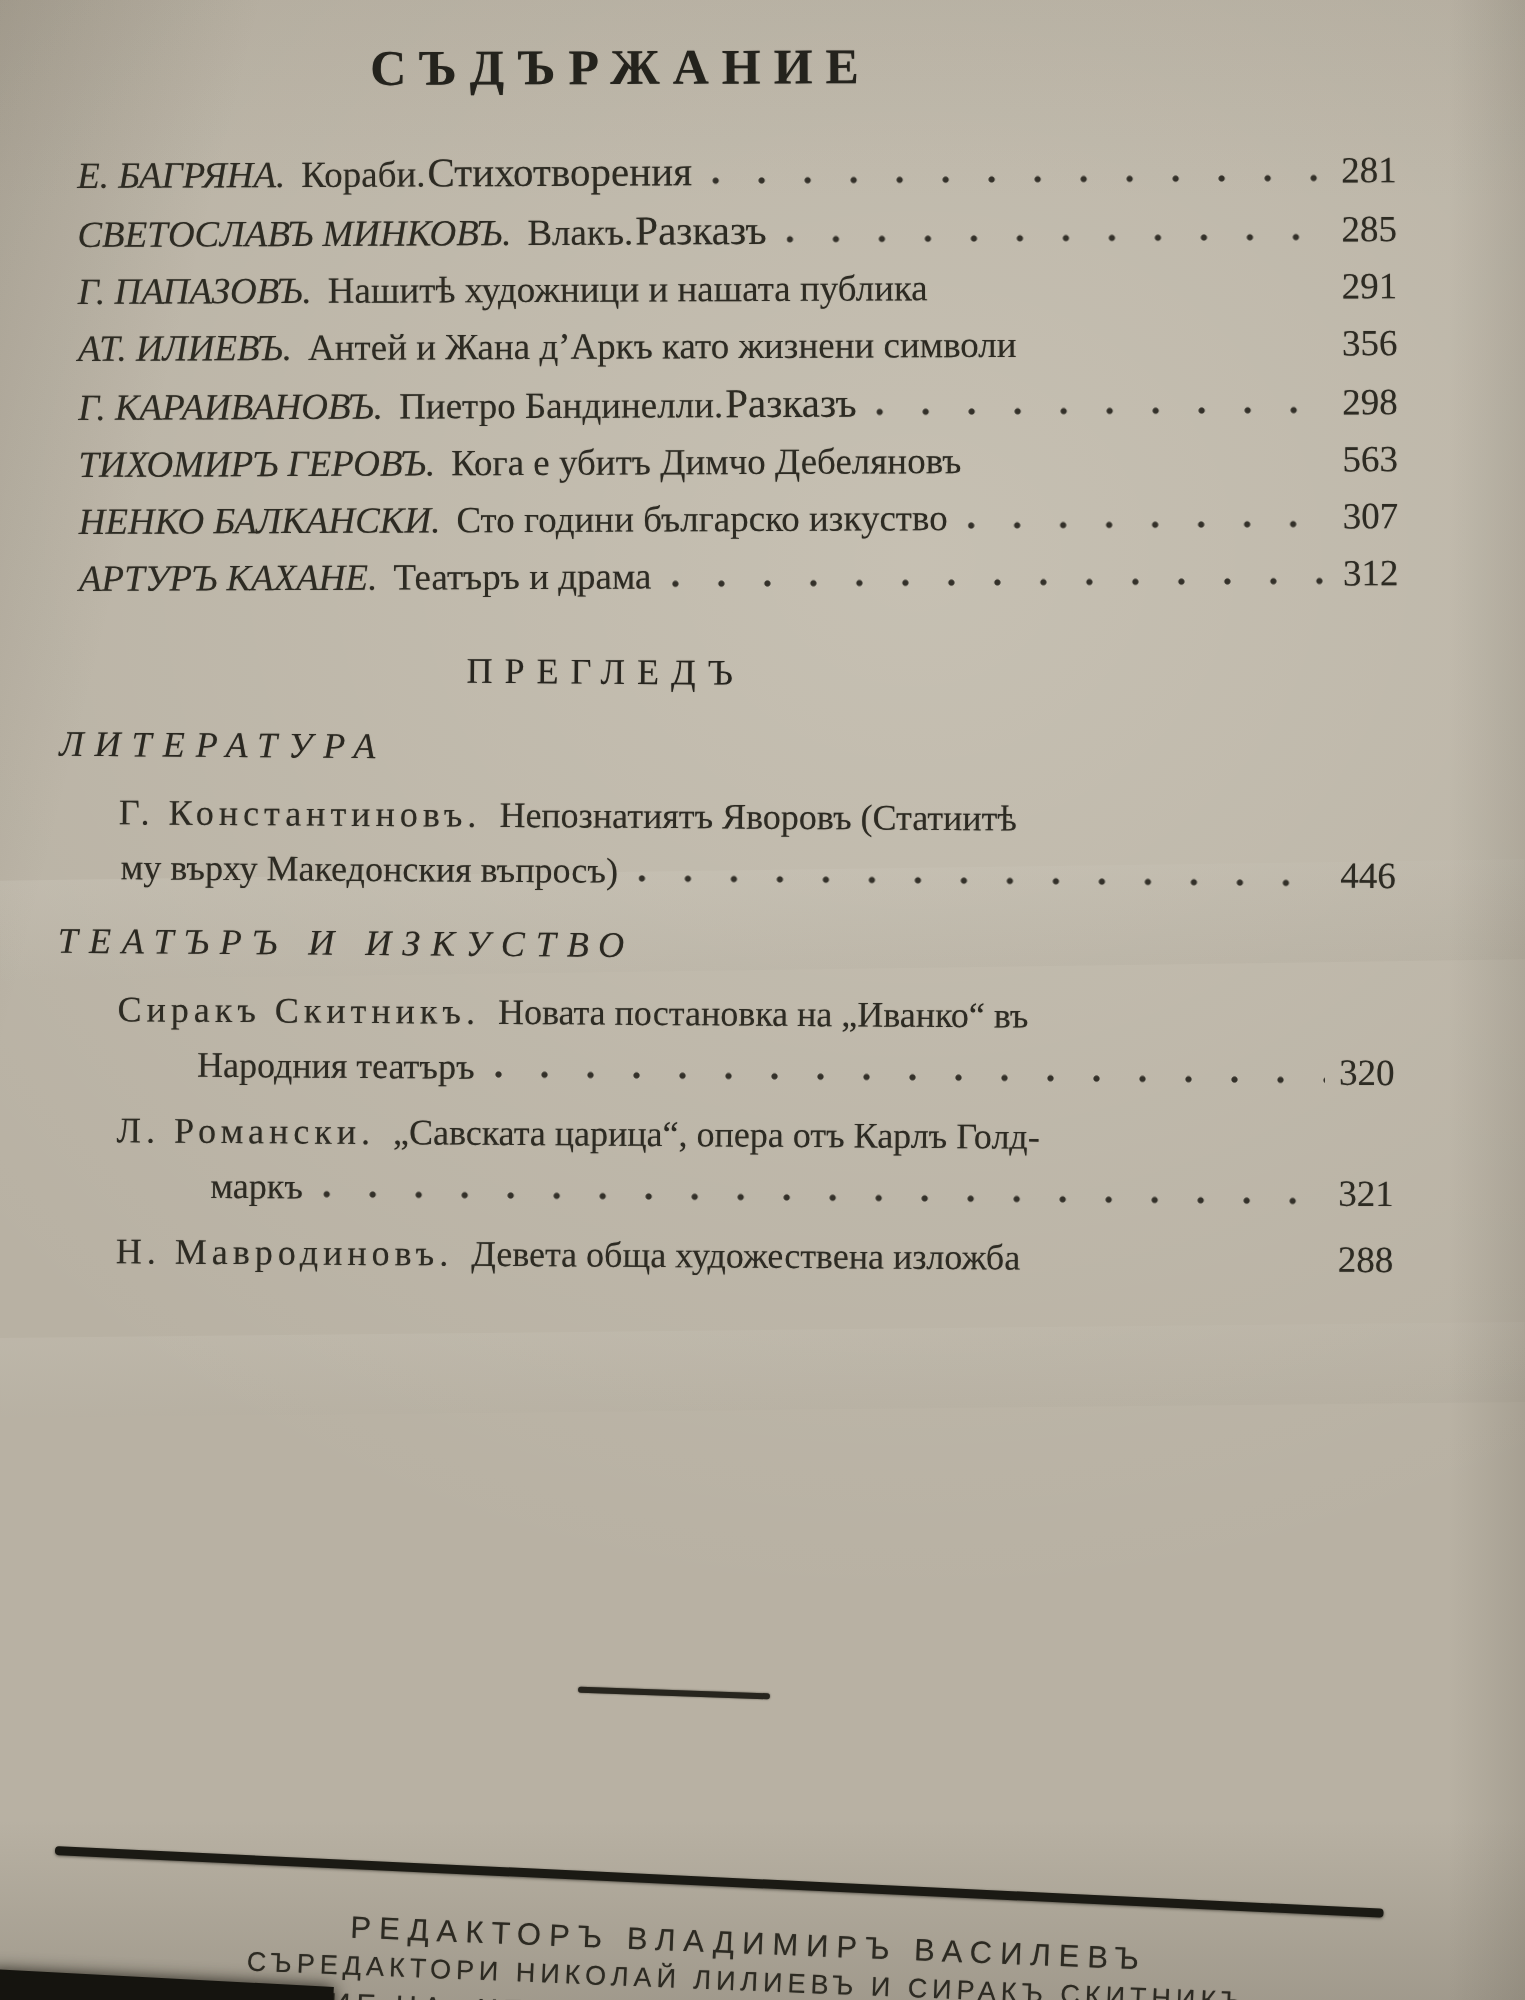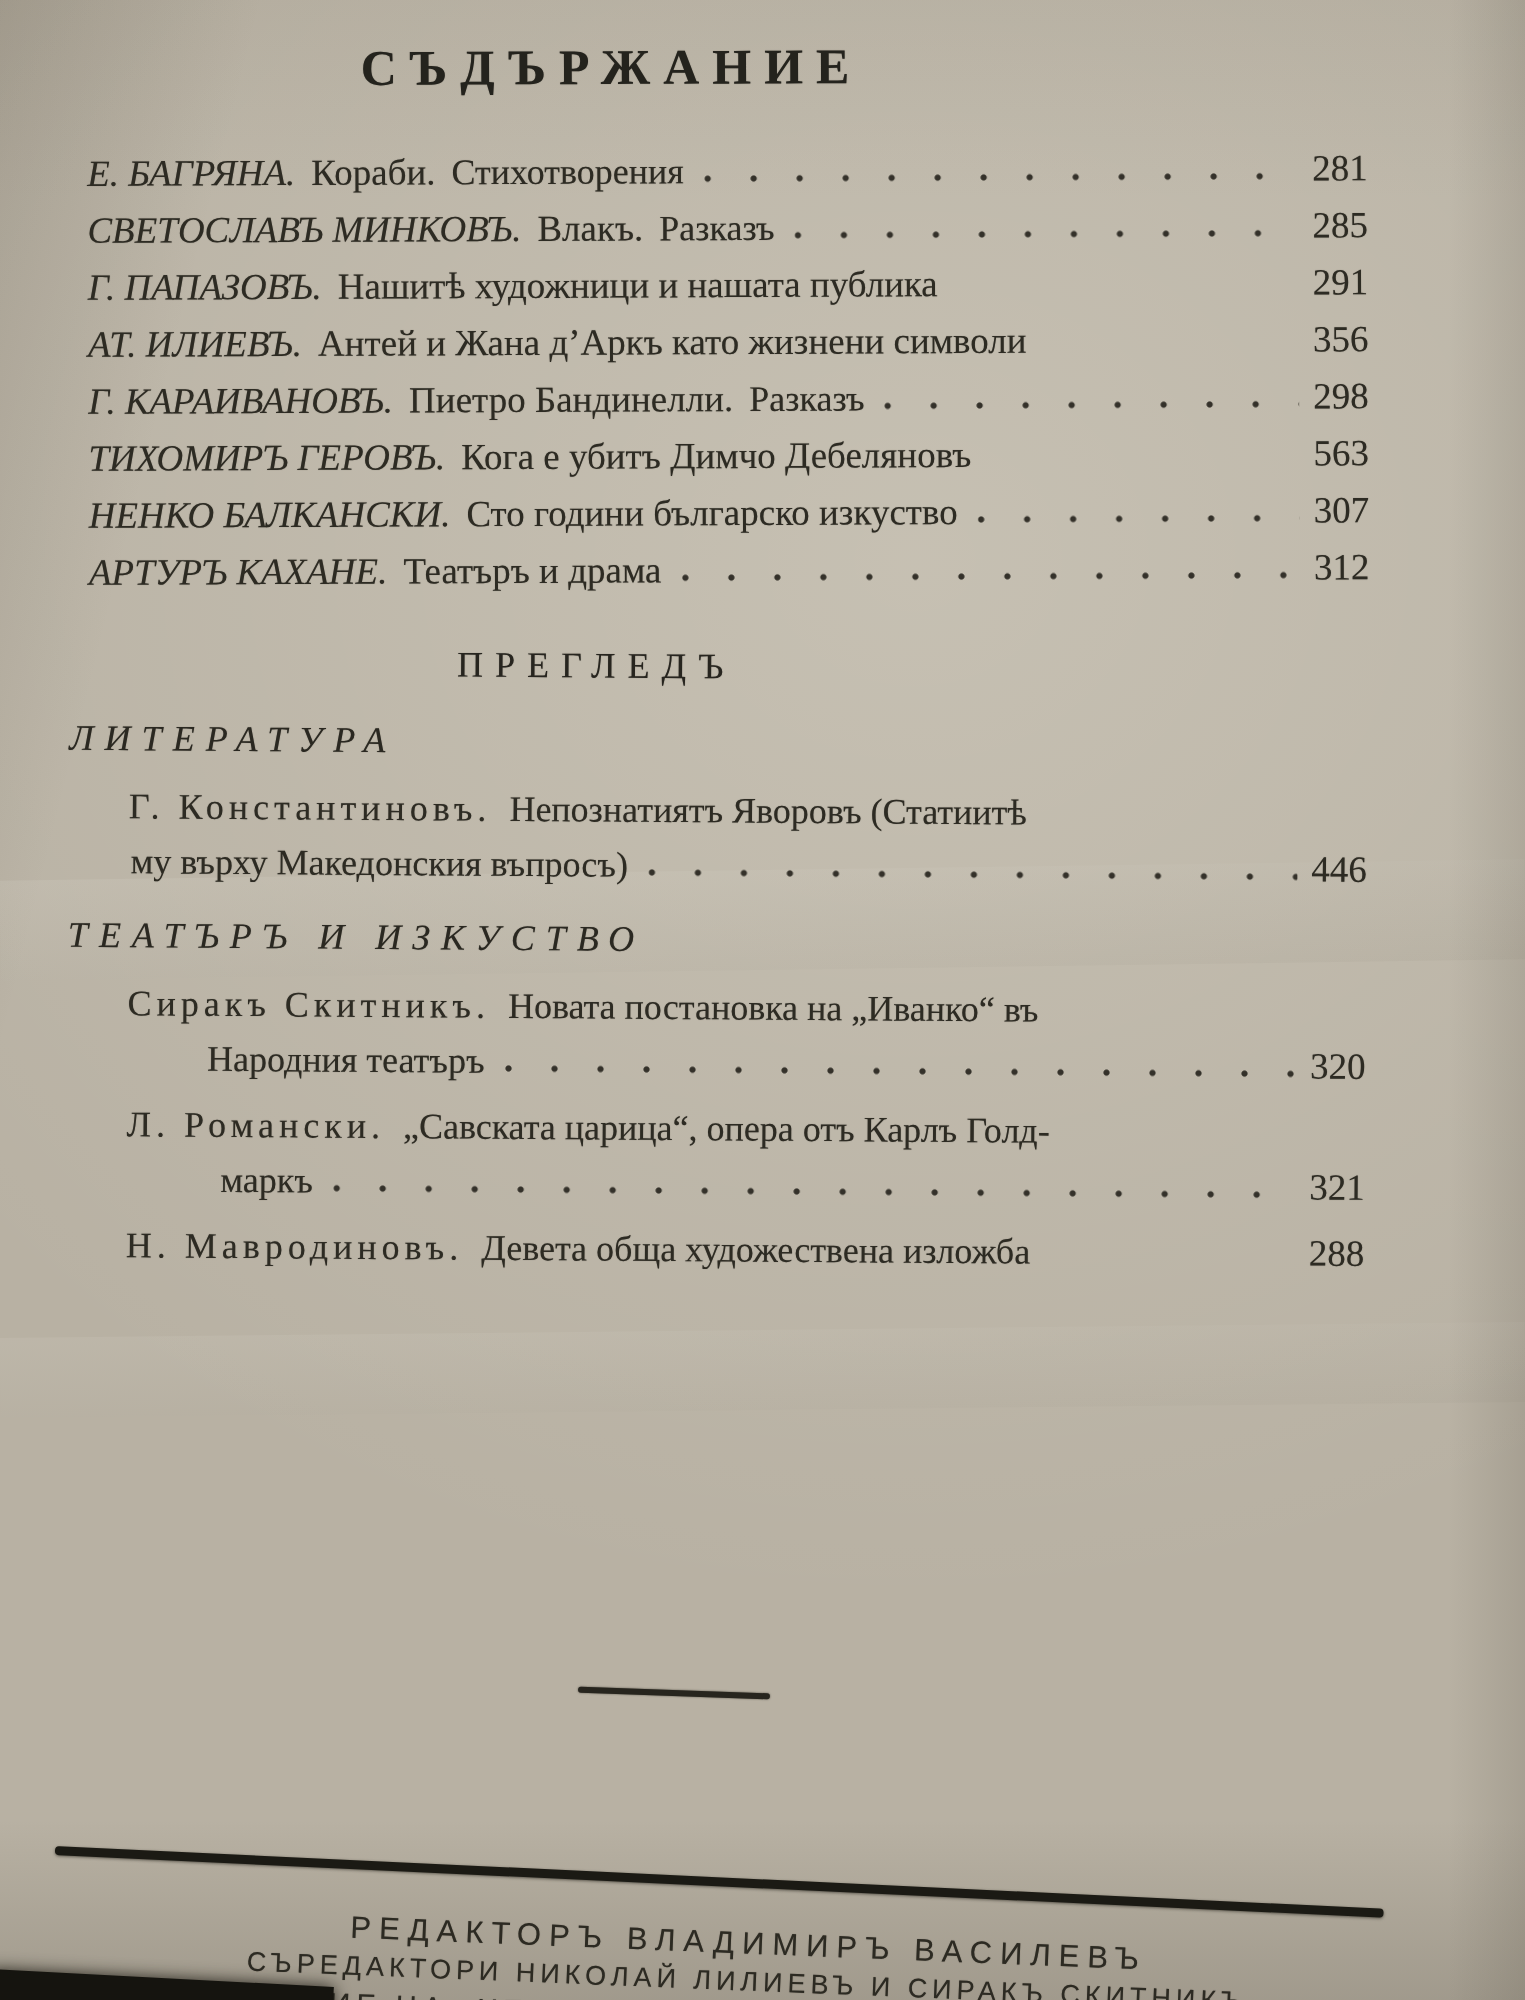--- a/index.html
+++ b/index.html
@@ -16,34 +16,34 @@
       linear-gradient(270deg, rgba(76,70,58,0.16) 0%, rgba(76,70,58,0) 5%),
       linear-gradient(0deg, rgba(78,72,60,0.22) 0%, rgba(78,72,60,0) 9%),
       linear-gradient(180deg, rgba(118,110,94,0.10) 0%, rgba(118,110,94,0) 10%),
       #b8b1a3;
     text-shadow:0 0 1px rgba(46,43,35,0.45);
   }
   .crease{position:absolute;left:0;width:100%;pointer-events:none;}
   .crease.c1{top:870px;height:100px;background:linear-gradient(177deg, rgba(255,255,248,0.09), rgba(90,84,70,0.05));transform:rotate(-0.8deg);}
   .crease.c2{top:1330px;height:80px;background:linear-gradient(178deg, rgba(255,255,248,0.07), rgba(90,84,70,0.04));transform:rotate(-0.6deg);}
 
-  .content{position:absolute;left:10px;top:0;right:0;padding:38px 120px 0 78px;}
+  .content{position:absolute;left:0;top:0;right:0;padding:38px 91px 0 78px;}
 
   .doc-title{
     text-align:center;
     transform:translateX(-135px) rotate(-0.2deg);
     font-size:50px;font-weight:bold;letter-spacing:13px;
     color:#24231d;
   }
 
   .toc-block{margin-top:56px;transform:rotate(-0.25deg);}
   .entry{display:flex;align-items:baseline;font-size:37px;line-height:38px;margin-bottom:19px;white-space:nowrap;}
   .author{font-style:italic;margin-right:16px;flex:0 0 auto;}
   .etitle{flex:0 0 auto;}
-  .genre{font-size:36px;margin-left:16px;flex:0 0 auto;}
+  .genre{font-size:41px;margin-left:2px;flex:0 0 auto;}
   .leader{
     flex:1 1 auto;align-self:flex-end;height:7px;margin:0 14px 8px 20px;
     background-image:radial-gradient(circle at 3.5px 3.5px, #34312a 2.6px, rgba(0,0,0,0) 3.6px);
     background-size:46px 7px;background-repeat:repeat-x;min-width:10px;
   }
   .leader.nd{background:none;}
   .pagenum{flex:0 0 auto;width:92px;text-align:left;font-size:37px;}
 
   .review-block{margin-top:52px;transform:rotate(0.4deg);transform-origin:left top;}
   .review-heading{

